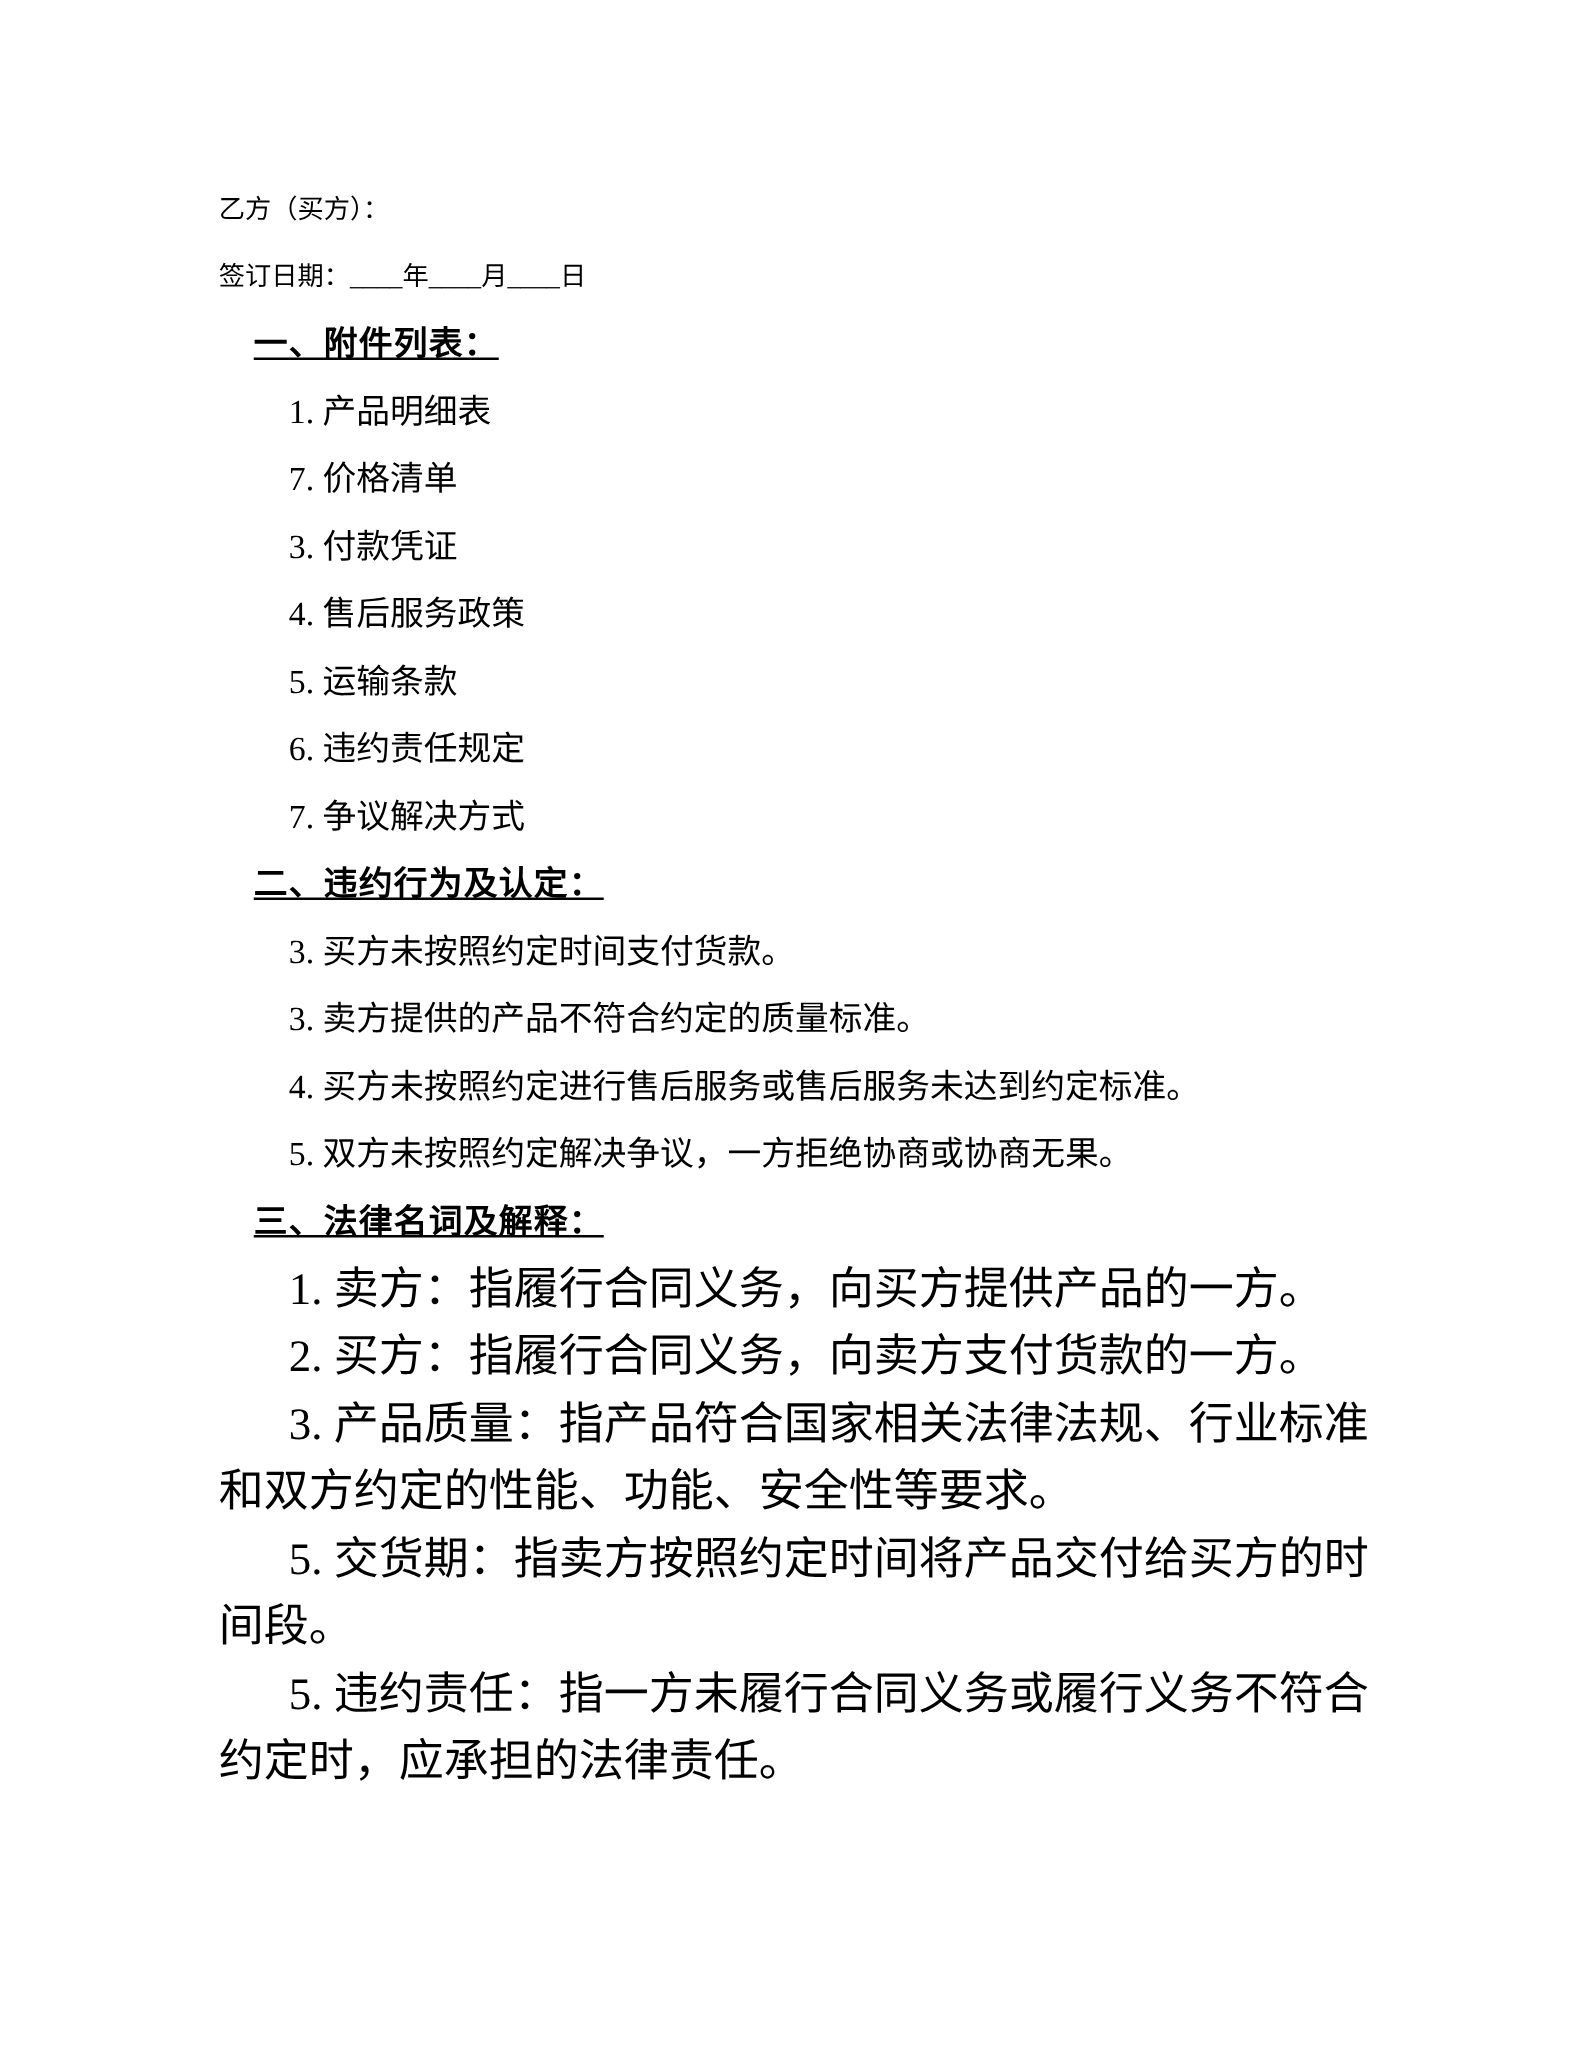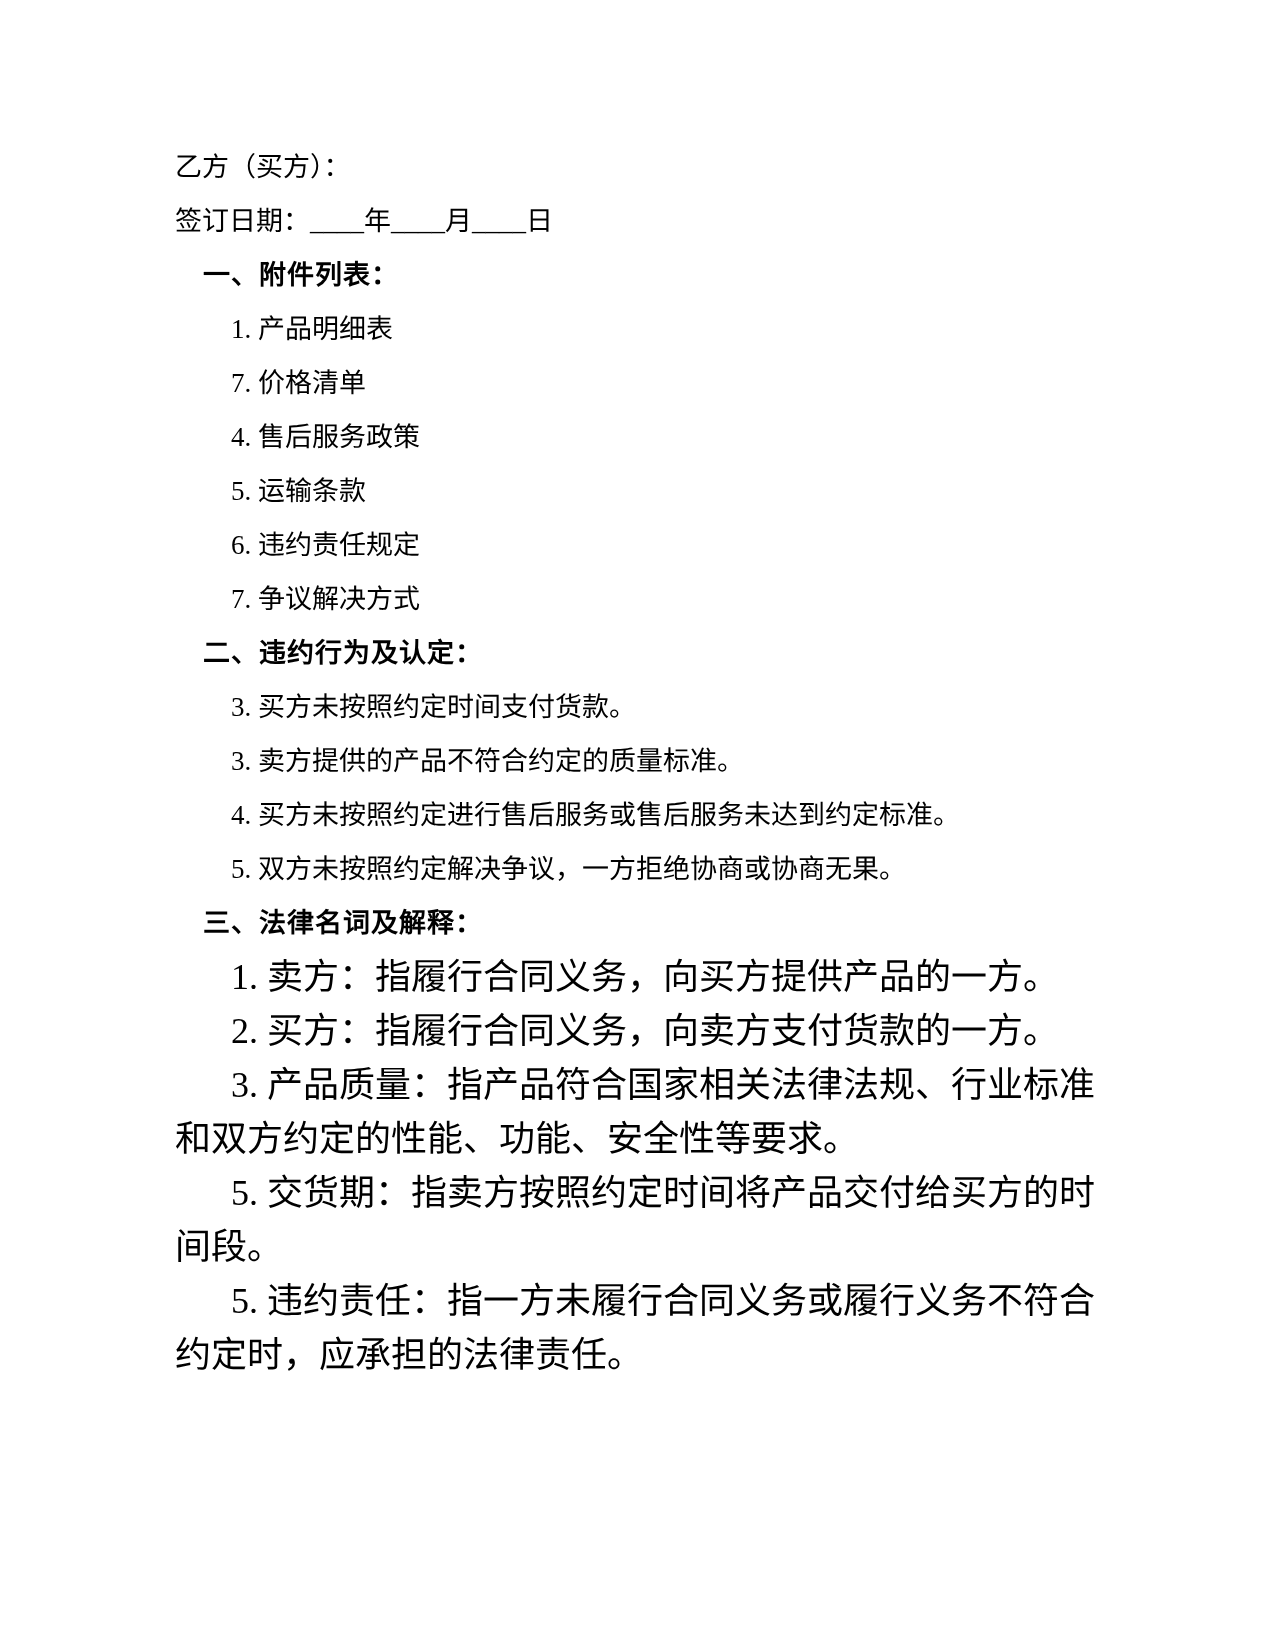--- a/index.html
+++ b/index.html
@@ -15,30 +15,31 @@
     overflow: hidden;
   }
   .page {
     position: relative;
     width: 1275px;
     height: 1650px;
     box-sizing: border-box;
     padding: 140px 175px 0 175px;
   }
   .line {
-    font-size: 27px;
+    font-size: 21px;
     line-height: 54px;
     white-space: pre-wrap;
   }
   .heading {
     font-weight: bold;
     font-size: 27px;
     line-height: 54px;
     letter-spacing: 1px;
     text-indent: 28px;
+    text-decoration: underline;
   }
   .numbered {
     font-size: 27px;
     line-height: 54px;
     text-indent: 56px;
     white-space: pre-wrap;
   }
   .wrap {
     font-size: 36px;
     line-height: 54px;
@@ -49,20 +50,21 @@
 <body>
 
 <div class="page">
 
   <div class="line">乙方（买方）：</div>
   <div class="line">签订日期：____年____月____日</div>
 
   <div class="heading">一、附件列表：</div>
   <div class="numbered">1. 产品明细表</div>
   <div class="numbered">7. 价格清单</div>
+  <div class="numbered">3. 付款凭证</div>
   <div class="numbered">4. 售后服务政策</div>
   <div class="numbered">5. 运输条款</div>
   <div class="numbered">6. 违约责任规定</div>
   <div class="numbered">7. 争议解决方式</div>
 
   <div class="heading">二、违约行为及认定：</div>
   <div class="numbered">3. 买方未按照约定时间支付货款。</div>
   <div class="numbered">3. 卖方提供的产品不符合约定的质量标准。</div>
   <div class="numbered">4. 买方未按照约定进行售后服务或售后服务未达到约定标准。</div>
   <div class="numbered">5. 双方未按照约定解决争议，一方拒绝协商或协商无果。</div>

